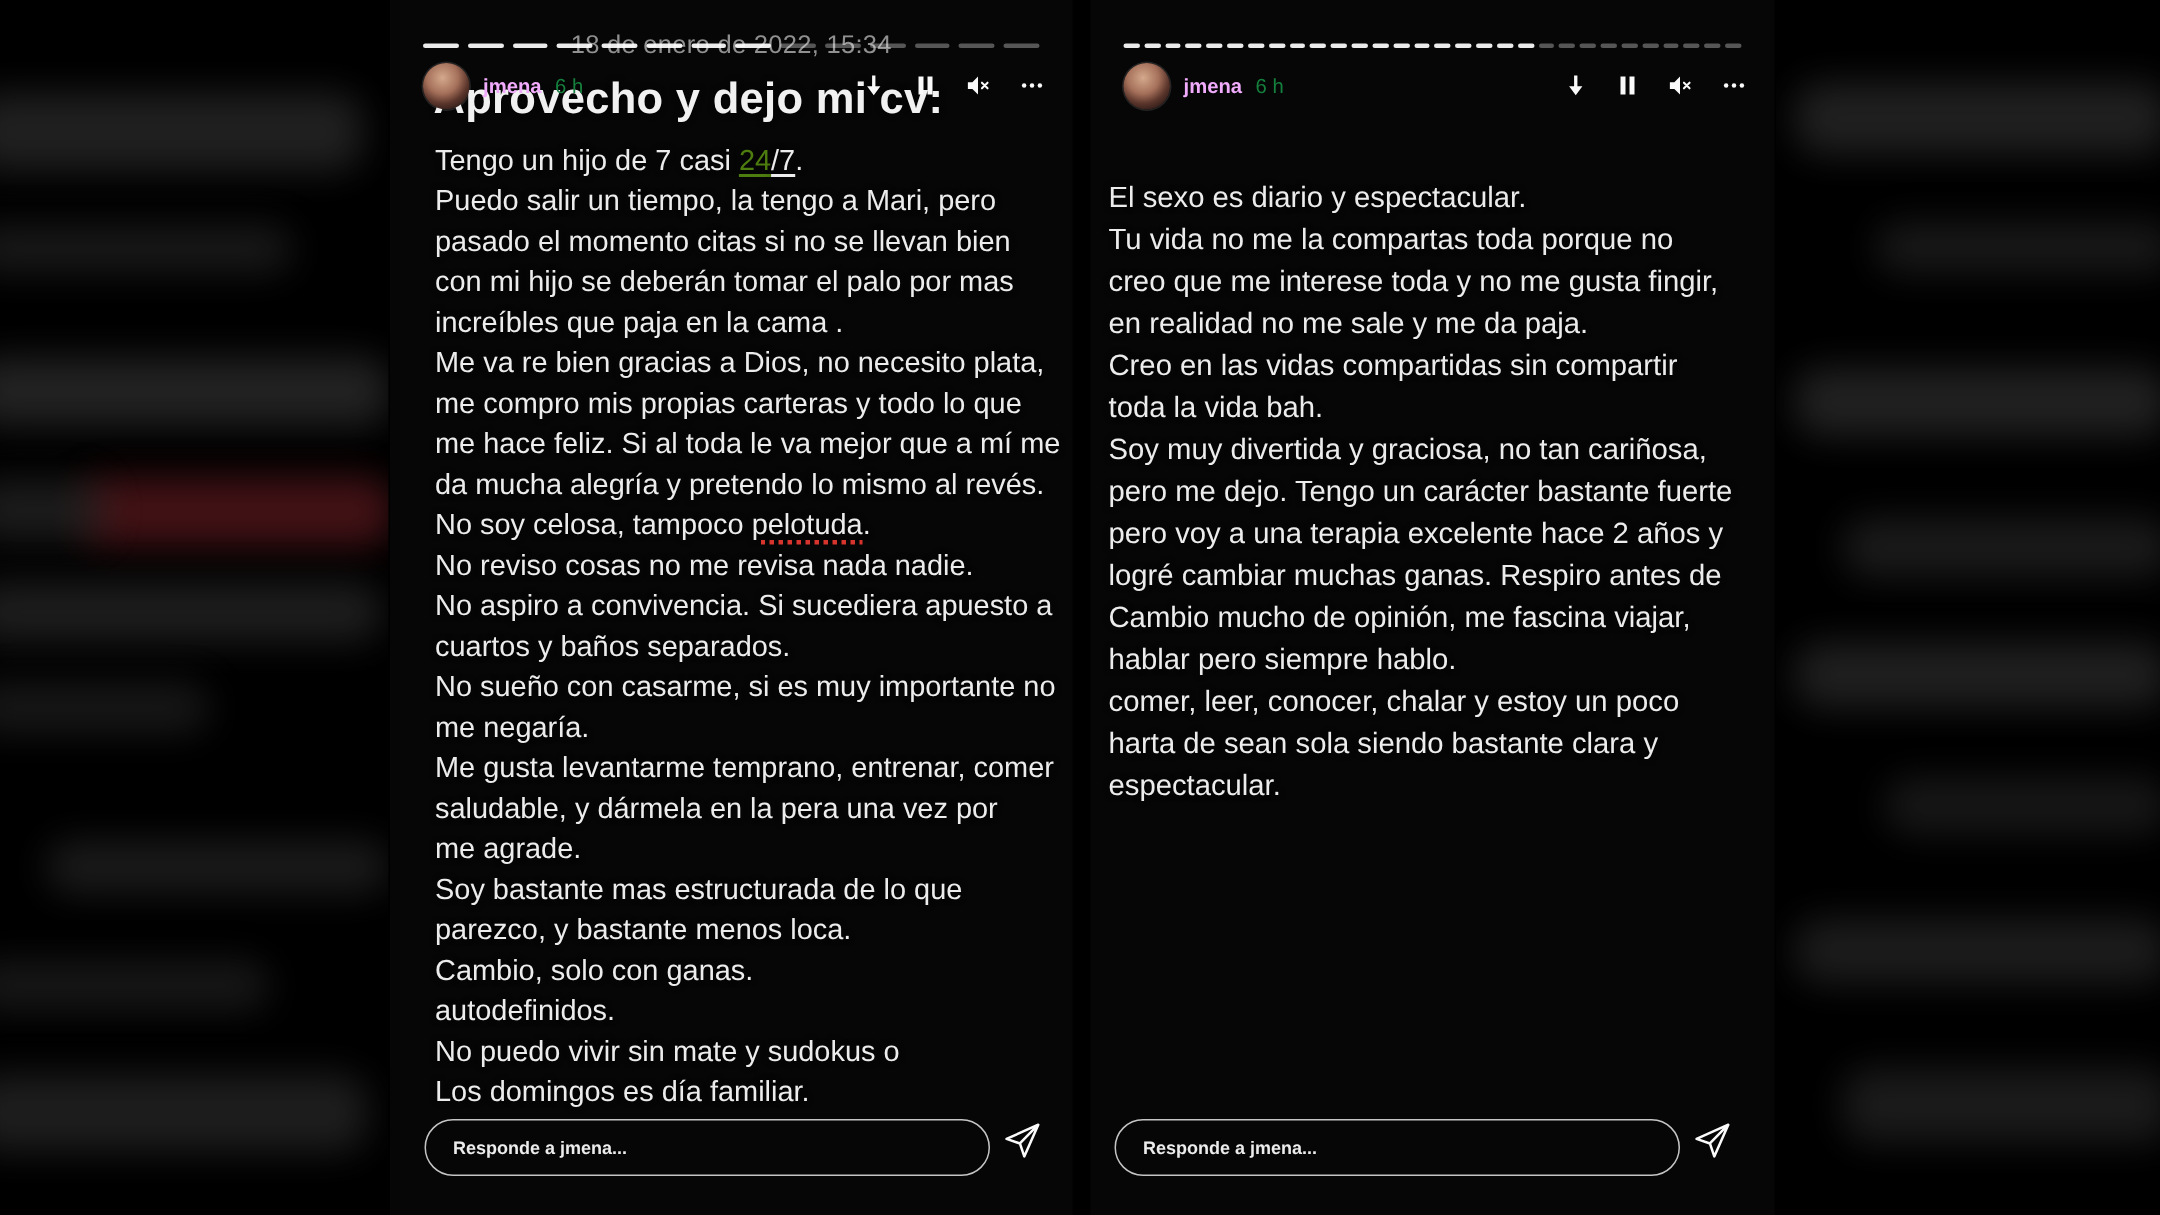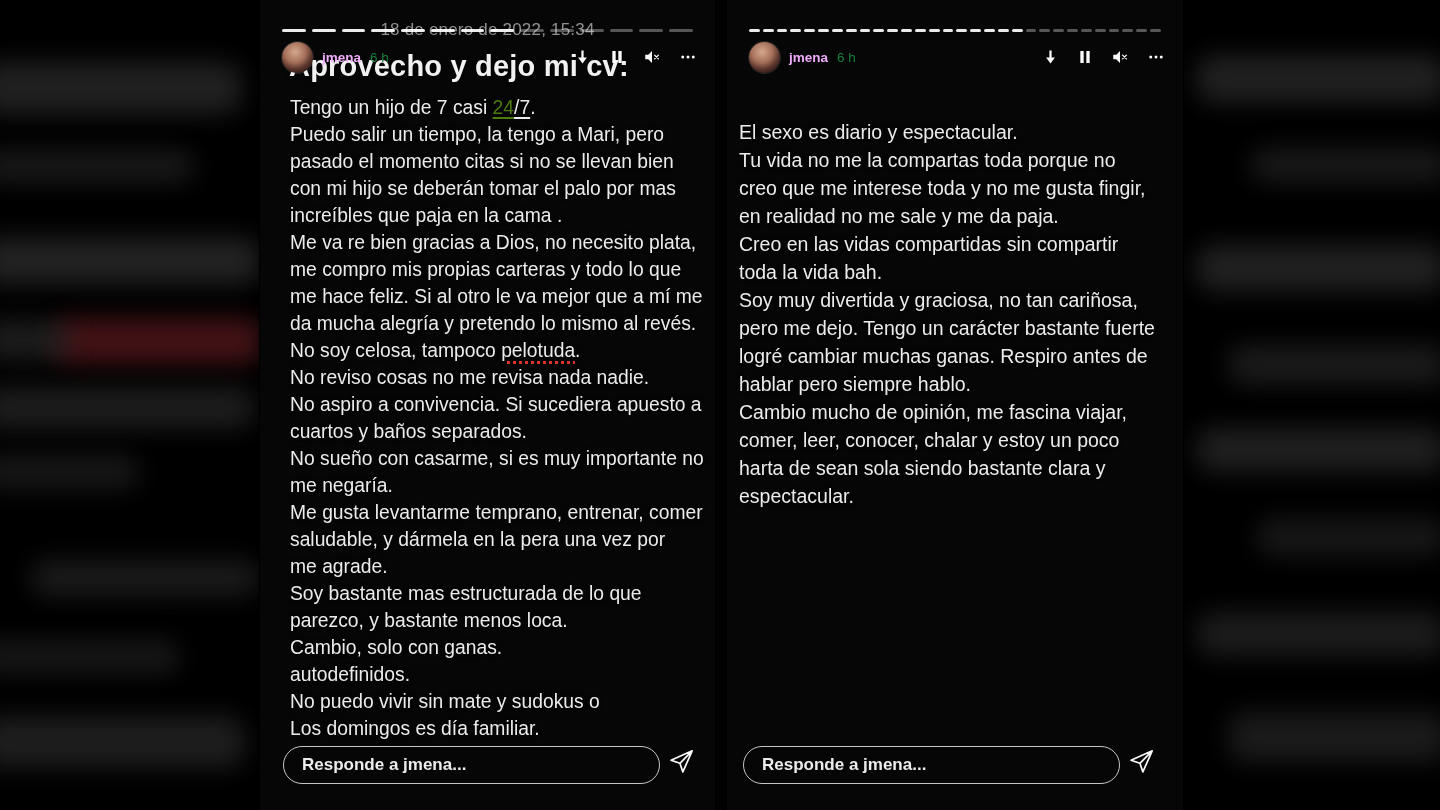--- a/index.html
+++ b/index.html
@@ -74,21 +74,21 @@
   .reply-pill{
     position:absolute;bottom:0;height:38px;width:377px;
     border:1.5px solid rgba(245,245,245,.8);border-radius:22px;
     background:transparent;display:flex;align-items:center;padding:0 16px;box-sizing:border-box;
   }
   #panel-left .reply-pill{left:23px;}
   #panel-right .reply-pill{left:16px;}
   .reply-input{
     flex:1;background:transparent;border:none;outline:none;
     font-family:"Liberation Sans","DejaVu Sans",sans-serif;
-    font-size:17px;font-weight:600;color:#fff;
+    font-size:12px;font-weight:600;color:#fff;
   }
   .reply-input::placeholder{color:#ececec;opacity:1;}
   .send-btn{position:absolute;bottom:5px;right:20px;cursor:pointer;}
 </style>
 </head>
 <body>
 
 <div class="bg-blob" style="left:-20px;top:62px;width:262px;height:52px;background:#2b2b2b;opacity:.75;"></div>
 <div class="bg-blob" style="left:-20px;top:150px;width:215px;height:32px;background:#242424;opacity:.7;"></div>
 <div class="bg-blob" style="left:-20px;top:238px;width:280px;height:46px;background:#2e2e2e;opacity:.75;"></div>
@@ -163,21 +163,21 @@
   <div class="story-title">Aprovecho y dejo mi cv:</div>
 
   <div class="story-text">
       <div class="line"><span>Tengo un hijo de 7 casi </span><span class="gold-underline">24</span><span class="white-underline">/7</span><span>.</span></div>
       <div class="line"><span>Puedo salir un tiempo, la tengo a Mari, pero</span></div>
       <div class="line"><span>pasado el momento citas si no se llevan bien</span></div>
       <div class="line"><span>con mi hijo se deberán tomar el palo por mas</span></div>
       <div class="line"><span>increíbles que paja en la cama .</span></div>
       <div class="line"><span>Me va re bien gracias a Dios, no necesito plata,</span></div>
       <div class="line"><span>me compro mis propias carteras y todo lo que</span></div>
-      <div class="line"><span>me hace feliz. Si al otro le va mejor que a mí me</span></div>
+      <div class="line"><span>me hace feliz. Si al toda le va mejor que a mí me</span></div>
       <div class="line"><span>da mucha alegría y pretendo lo mismo al revés.</span></div>
       <div class="line"><span>No soy celosa, tampoco </span><span class="spell">pelotuda</span><span>.</span></div>
       <div class="line"><span>No reviso cosas no me revisa nada nadie.</span></div>
       <div class="line"><span>No aspiro a convivencia. Si sucediera apuesto a</span></div>
       <div class="line"><span>cuartos y baños separados.</span></div>
       <div class="line"><span>No sueño con casarme, si es muy importante no</span></div>
       <div class="line"><span>me negaría.</span></div>
       <div class="line"><span>Me gusta levantarme temprano, entrenar, comer</span></div>
       <div class="line"><span>saludable, y dármela en la pera una vez por</span></div>
       <div class="line"><span>me agrade.</span></div>
@@ -269,23 +269,24 @@
 
   <div class="story-text">
       <div class="line"><span>El sexo es diario y espectacular.</span></div>
       <div class="line"><span>Tu vida no me la compartas toda porque no</span></div>
       <div class="line"><span>creo que me interese toda y no me gusta fingir,</span></div>
       <div class="line"><span>en realidad no me sale y me da paja.</span></div>
       <div class="line"><span>Creo en las vidas compartidas sin compartir</span></div>
       <div class="line"><span>toda la vida bah.</span></div>
       <div class="line"><span>Soy muy divertida y graciosa, no tan cariñosa,</span></div>
       <div class="line"><span>pero me dejo. Tengo un carácter bastante fuerte</span></div>
+      <div class="line"><span>pero voy a una terapia excelente hace 2 años y</span></div>
       <div class="line"><span>logré cambiar muchas ganas. Respiro antes de</span></div>
+      <div class="line"><span>Cambio mucho de opinión, me fascina viajar,</span></div>
       <div class="line"><span>hablar pero siempre hablo.</span></div>
-      <div class="line"><span>Cambio mucho de opinión, me fascina viajar,</span></div>
       <div class="line"><span>comer, leer, conocer, chalar y estoy un poco</span></div>
       <div class="line"><span>harta de sean sola siendo bastante clara y</span></div>
       <div class="line"><span>espectacular.</span></div>
     </div>
 
   <div class="reply-row">
     <div class="reply-pill">
       <input class="reply-input" type="text" placeholder="Responde a jmena..." style="">
     </div>
     <span class="send-btn" style="right:28px;">

